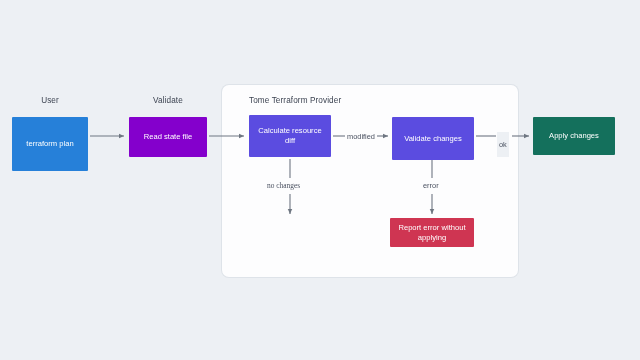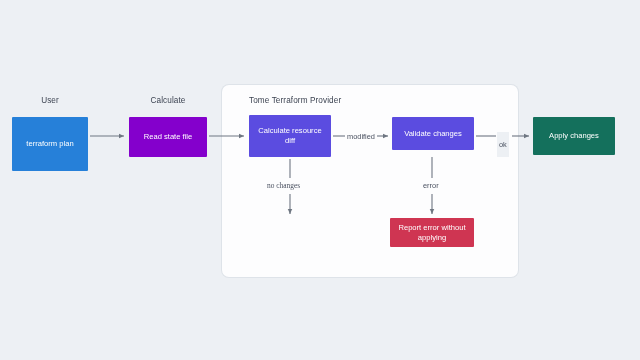--- a/index.html
+++ b/index.html
@@ -91,21 +91,21 @@
 <body>
 
 <div id="canvas">
 
   <div class="group-panel" style="left:222px; top:85px; width:296px; height:192px;"></div>
 
   <div class="group-title" style="left:249px; top:96px;">Tome Terraform Provider</div>
 
   <div class="lane-title" style="left:12px; top:96px; width:76px;">User</div>
 
-  <div class="lane-title" style="left:129px; top:96px; width:78px;">Calculate</div>
+  <div class="lane-title" style="left:129px; top:96px; width:78px;">Validate</div>
 
   <svg class="edge-svg">
     <defs>
       <marker id="arrow" viewBox="0 0 10 10" refX="9" refY="5" markerWidth="5.5" markerHeight="5.5" orient="auto-start-reverse">
         <path d="M 0 1 L 9 5 L 0 9 z" fill="#6e7681"></path>
       </marker>
     </defs>
 
     <path class="edge-line" d="M 90 136 L 124 136" marker-end="url(#arrow)"></path>
 
@@ -137,21 +137,21 @@
   </div>
 
   <div class="node" style="left:129px; top:117px; width:78px; height:40px; background:#8400cc;">
     <span>Read state file</span>
   </div>
 
   <div class="node" style="left:249px; top:115px; width:82px; height:42px; background:#5b4ce0;">
     <span>Calculate resource diff</span>
   </div>
 
-  <div class="node" style="left:392px; top:117px; width:82px; height:33px; background:#5b4ce0;">
+  <div class="node" style="left:392px; top:117px; width:82px; height:43px; background:#5b4ce0;">
     <span>Validate changes</span>
   </div>
 
   <div class="node" style="left:533px; top:117px; width:82px; height:38px; background:#14705c;">
     <span>Apply changes</span>
   </div>
 
 
   <div class="node" style="left:390px; top:218px; width:84px; height:29px; background:#cf3552;">
     <span>Report error without applying</span>

